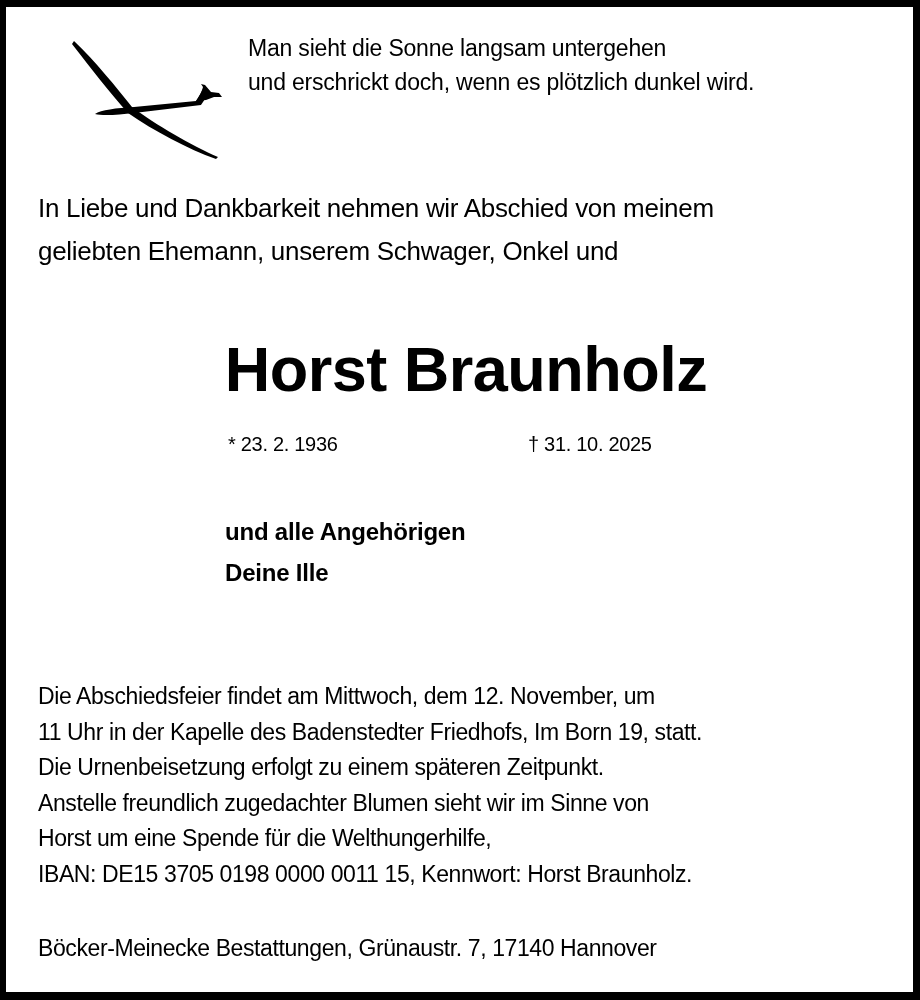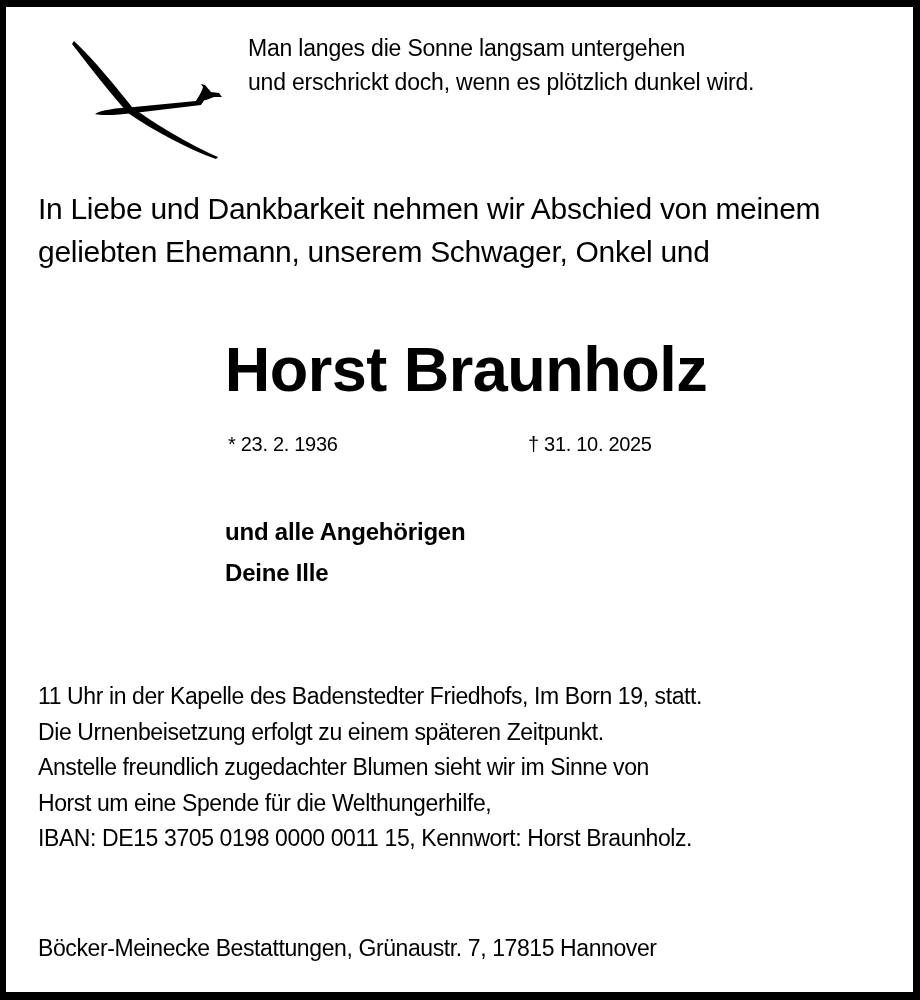--- a/index.html
+++ b/index.html
@@ -41,21 +41,21 @@
       top: 24px;
       font-size: 23px;
       line-height: 34px;
       letter-spacing: -0.2px;
     }
     .poem div { white-space: nowrap; }
     .intro {
       position: absolute;
       left: 32px;
       top: 180px;
-      font-size: 30px;
+      font-size: 26px;
       line-height: 43px;
       letter-spacing: -0.3px;
     }
     .intro div { white-space: nowrap; }
     .name {
       position: absolute;
       left: 0;
       width: 920px;
       top: 322px;
       text-align: center;
@@ -109,42 +109,43 @@
   <svg class="glider" viewBox="62 28 160 128" xmlns="http://www.w3.org/2000/svg">
 
     <path d="M68 34 C 90 55, 110 80, 126 100 C 150 118, 185 138, 212 150 L 210 152 C 182 142, 148 124, 122 106 C 104 86, 84 60, 66 37 Z" fill="#000"></path>
 
     <path d="M89 107 C 95 103, 110 101, 128 100 L 190 94 C 193 90, 195 86, 197 82 L 202 86 C 200 91, 197 95, 195 98 L 128 106 C 112 108, 96 109, 89 107 Z" fill="#000"></path>
 
     <path d="M190 94 C 194 88, 196 84, 197 80 L 195 77 L 199 78 L 205 85 L 213 86 L 216 90 L 208 90 L 200 93 Z" fill="#000"></path>
   </svg>
 
   <div class="poem">
-    <div>Man langes die Sonne langsam untergehen</div>
+    <div>Man sieht die Sonne langsam untergehen</div>
     <div>und erschrickt doch, wenn es plötzlich dunkel wird.</div>
   </div>
 
   <div class="intro">
     <div>In Liebe und Dankbarkeit nehmen wir Abschied von meinem</div>
     <div>geliebten Ehemann, unserem Schwager, Onkel und</div>
   </div>
 
   <div class="name">Horst Braunholz</div>
 
   <div class="dates date-birth">* 23. 2. 1936</div>
   <div class="dates date-death">† 31. 10. 2025</div>
 
   <div class="thanks">
     <div class="bold">und alle Angehörigen</div>
     <div class="bold">Deine Ille</div>
   </div>
 
   <div class="details">
+    <div>Die Abschiedsfeier findet am Mittwoch, dem 12. November, um</div>
     <div>11 Uhr in der Kapelle des Badenstedter Friedhofs, Im Born 19, statt.</div>
     <div>Die Urnenbeisetzung erfolgt zu einem späteren Zeitpunkt.</div>
     <div>Anstelle freundlich zugedachter Blumen sieht wir im Sinne von</div>
     <div>Horst um eine Spende für die Welthungerhilfe,</div>
     <div>IBAN: DE15 3705 0198 0000 0011 15, Kennwort: Horst Braunholz.</div>
   </div>
 
-  <div class="undertaker">Böcker-Meinecke Bestattungen, Grünaustr. 7, 17815 Hannover</div>
+  <div class="undertaker">Böcker-Meinecke Bestattungen, Grünaustr. 7, 17140 Hannover</div>
 
 </div>
 
 </body></html>

